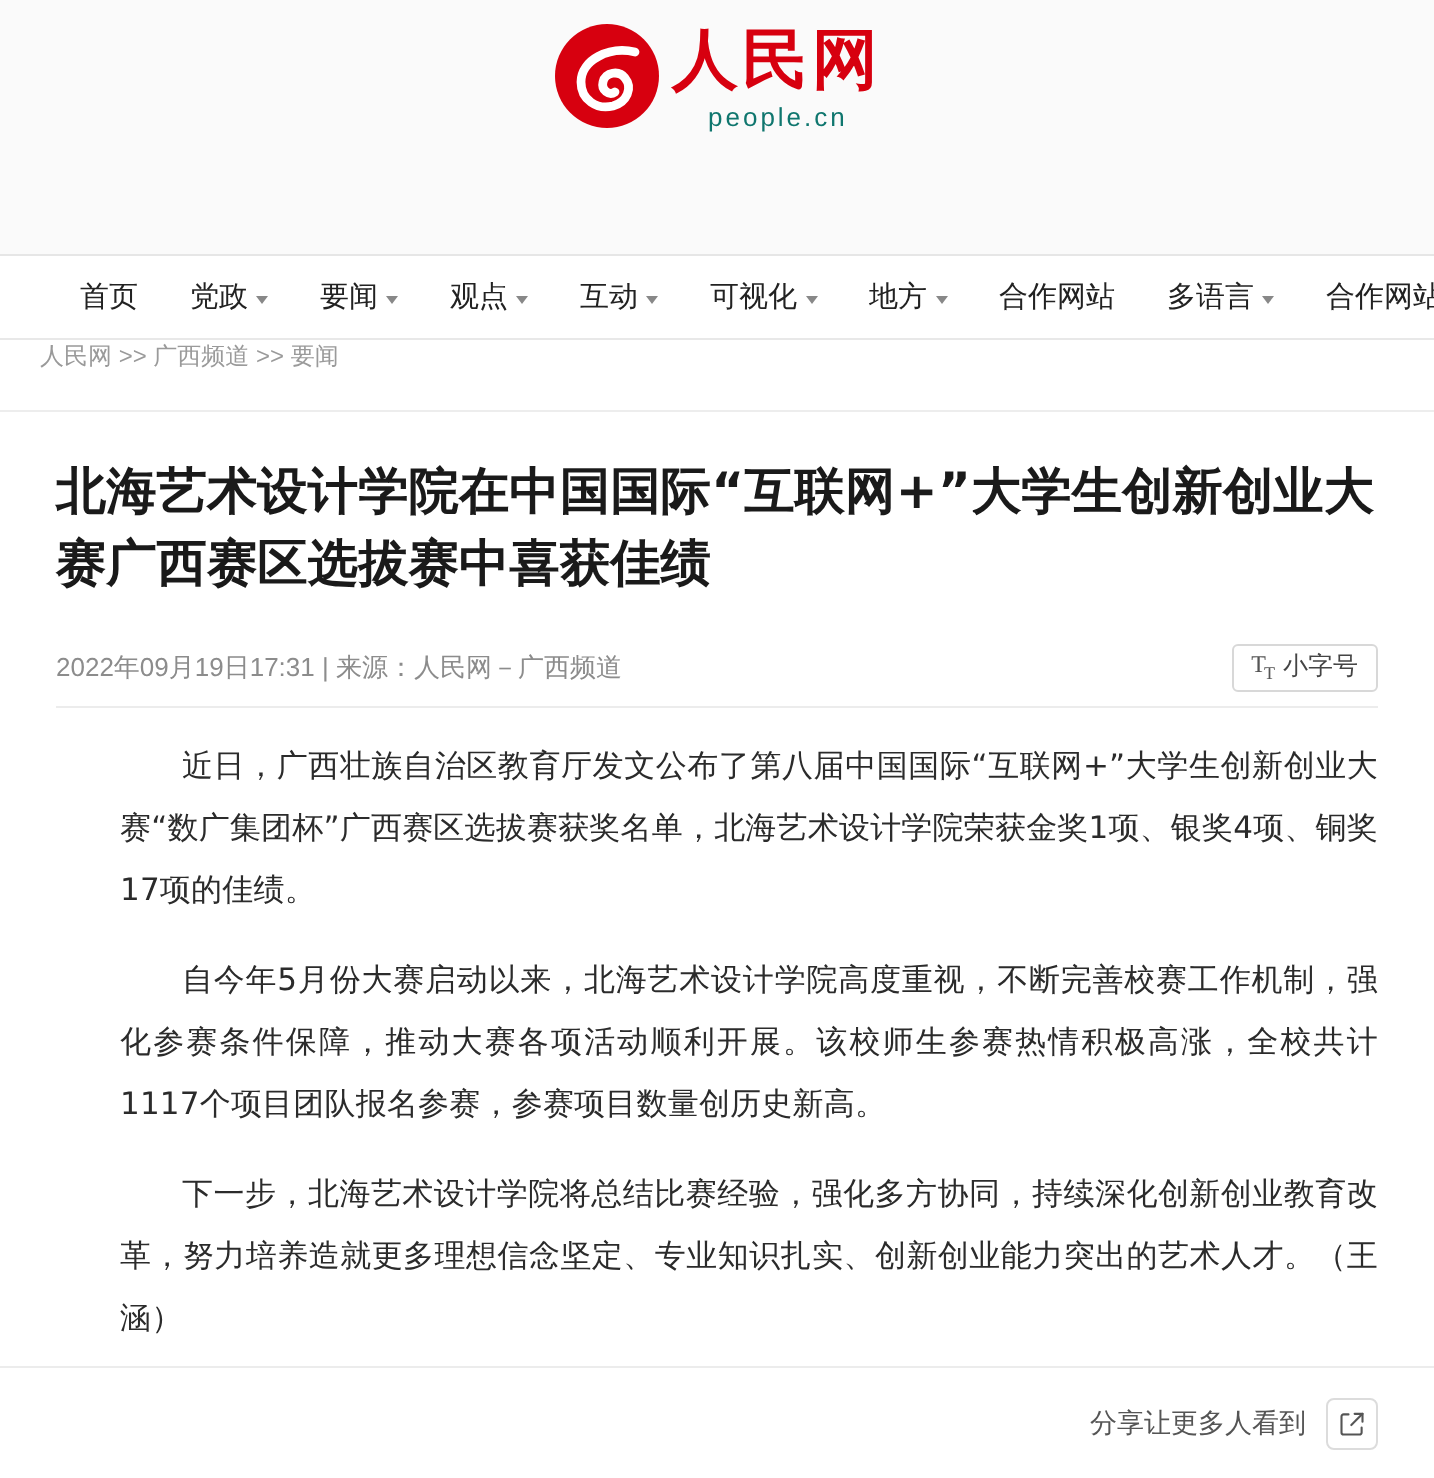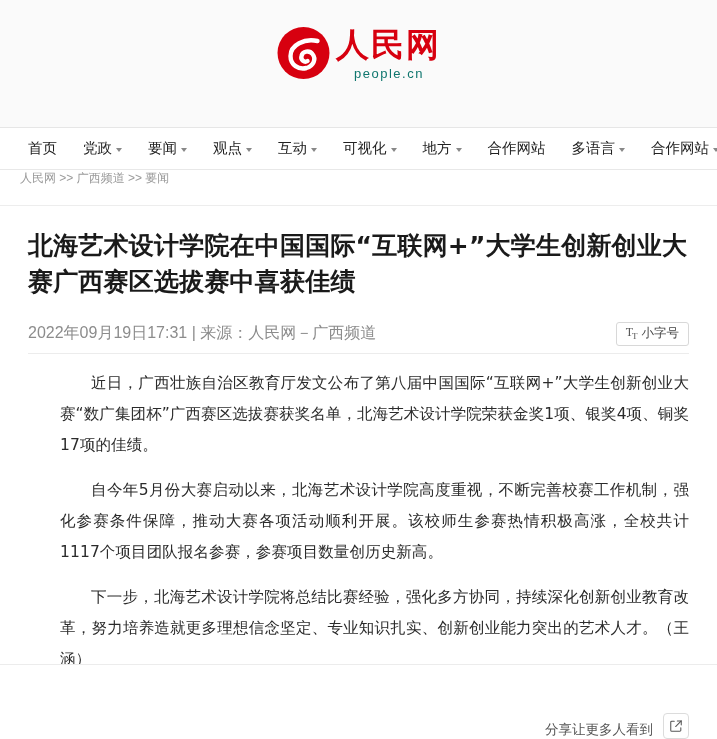--- a/index.html
+++ b/index.html
@@ -20,21 +20,21 @@
   
   .masthead {
     height: 128px;
     background: #fafafa;
     border-bottom: 1px solid #e6e6e6;
     position: relative;
   }
   .logo-wrap {
     position: absolute;
     left: 50%;
-    top: 26px;
+    top: 11px;
     transform: translateX(-50%);
     display: flex;
     align-items: center;
     gap: 6px;
   }
   .logo-mark {
     width: 54px;
     height: 54px;
     position: relative;
   }
@@ -60,21 +60,21 @@
     margin-top: 3px;
     margin-left: 18px;
   }
 
   
   .nav {
     height: 42px;
     border-bottom: 1px solid #e8e8e8;
     display: flex;
     align-items: center;
-    padding-left: 28px;
+    padding-left: 40px;
     background: #fff;
   }
   .nav-item {
     font-size: 14.5px;
     color: #222;
     margin-right: 26px;
     display: flex;
     align-items: center;
     gap: 4px;
     cursor: pointer;
@@ -115,21 +115,21 @@
     font-family: "DejaVu Sans", sans-serif;
   }
   .meta-row {
     margin-top: 20px;
     display: flex;
     align-items: center;
     justify-content: space-between;
     height: 26px;
   }
   .meta-left {
-    font-size: 16px;
+    font-size: 13px;
     color: #8c8c8c;
   }
   .fontsize-btn {
     border: 1px solid #d8d8d8;
     border-radius: 3px;
     height: 24px;
     padding: 0 9px;
     display: flex;
     align-items: center;
     gap: 5px;
@@ -171,24 +171,24 @@
     margin-bottom: 8px;
     font-family: "DejaVu Sans", sans-serif;
   }
 
   
   .share-bar {
     position: absolute;
     left: 0;
     right: 0;
     bottom: 0;
-    height: 75px;
+    height: 56px;
     border-top: 1px solid #ececec;
     display: flex;
-    align-items: flex-end;
+    align-items: center;
     justify-content: flex-end;
     padding-right: 28px;
     gap: 10px;
     background: #fff;
   }
   .share-text {
     font-size: 13.5px;
     color: #555;
     font-family: "DejaVu Sans", sans-serif;
   }

